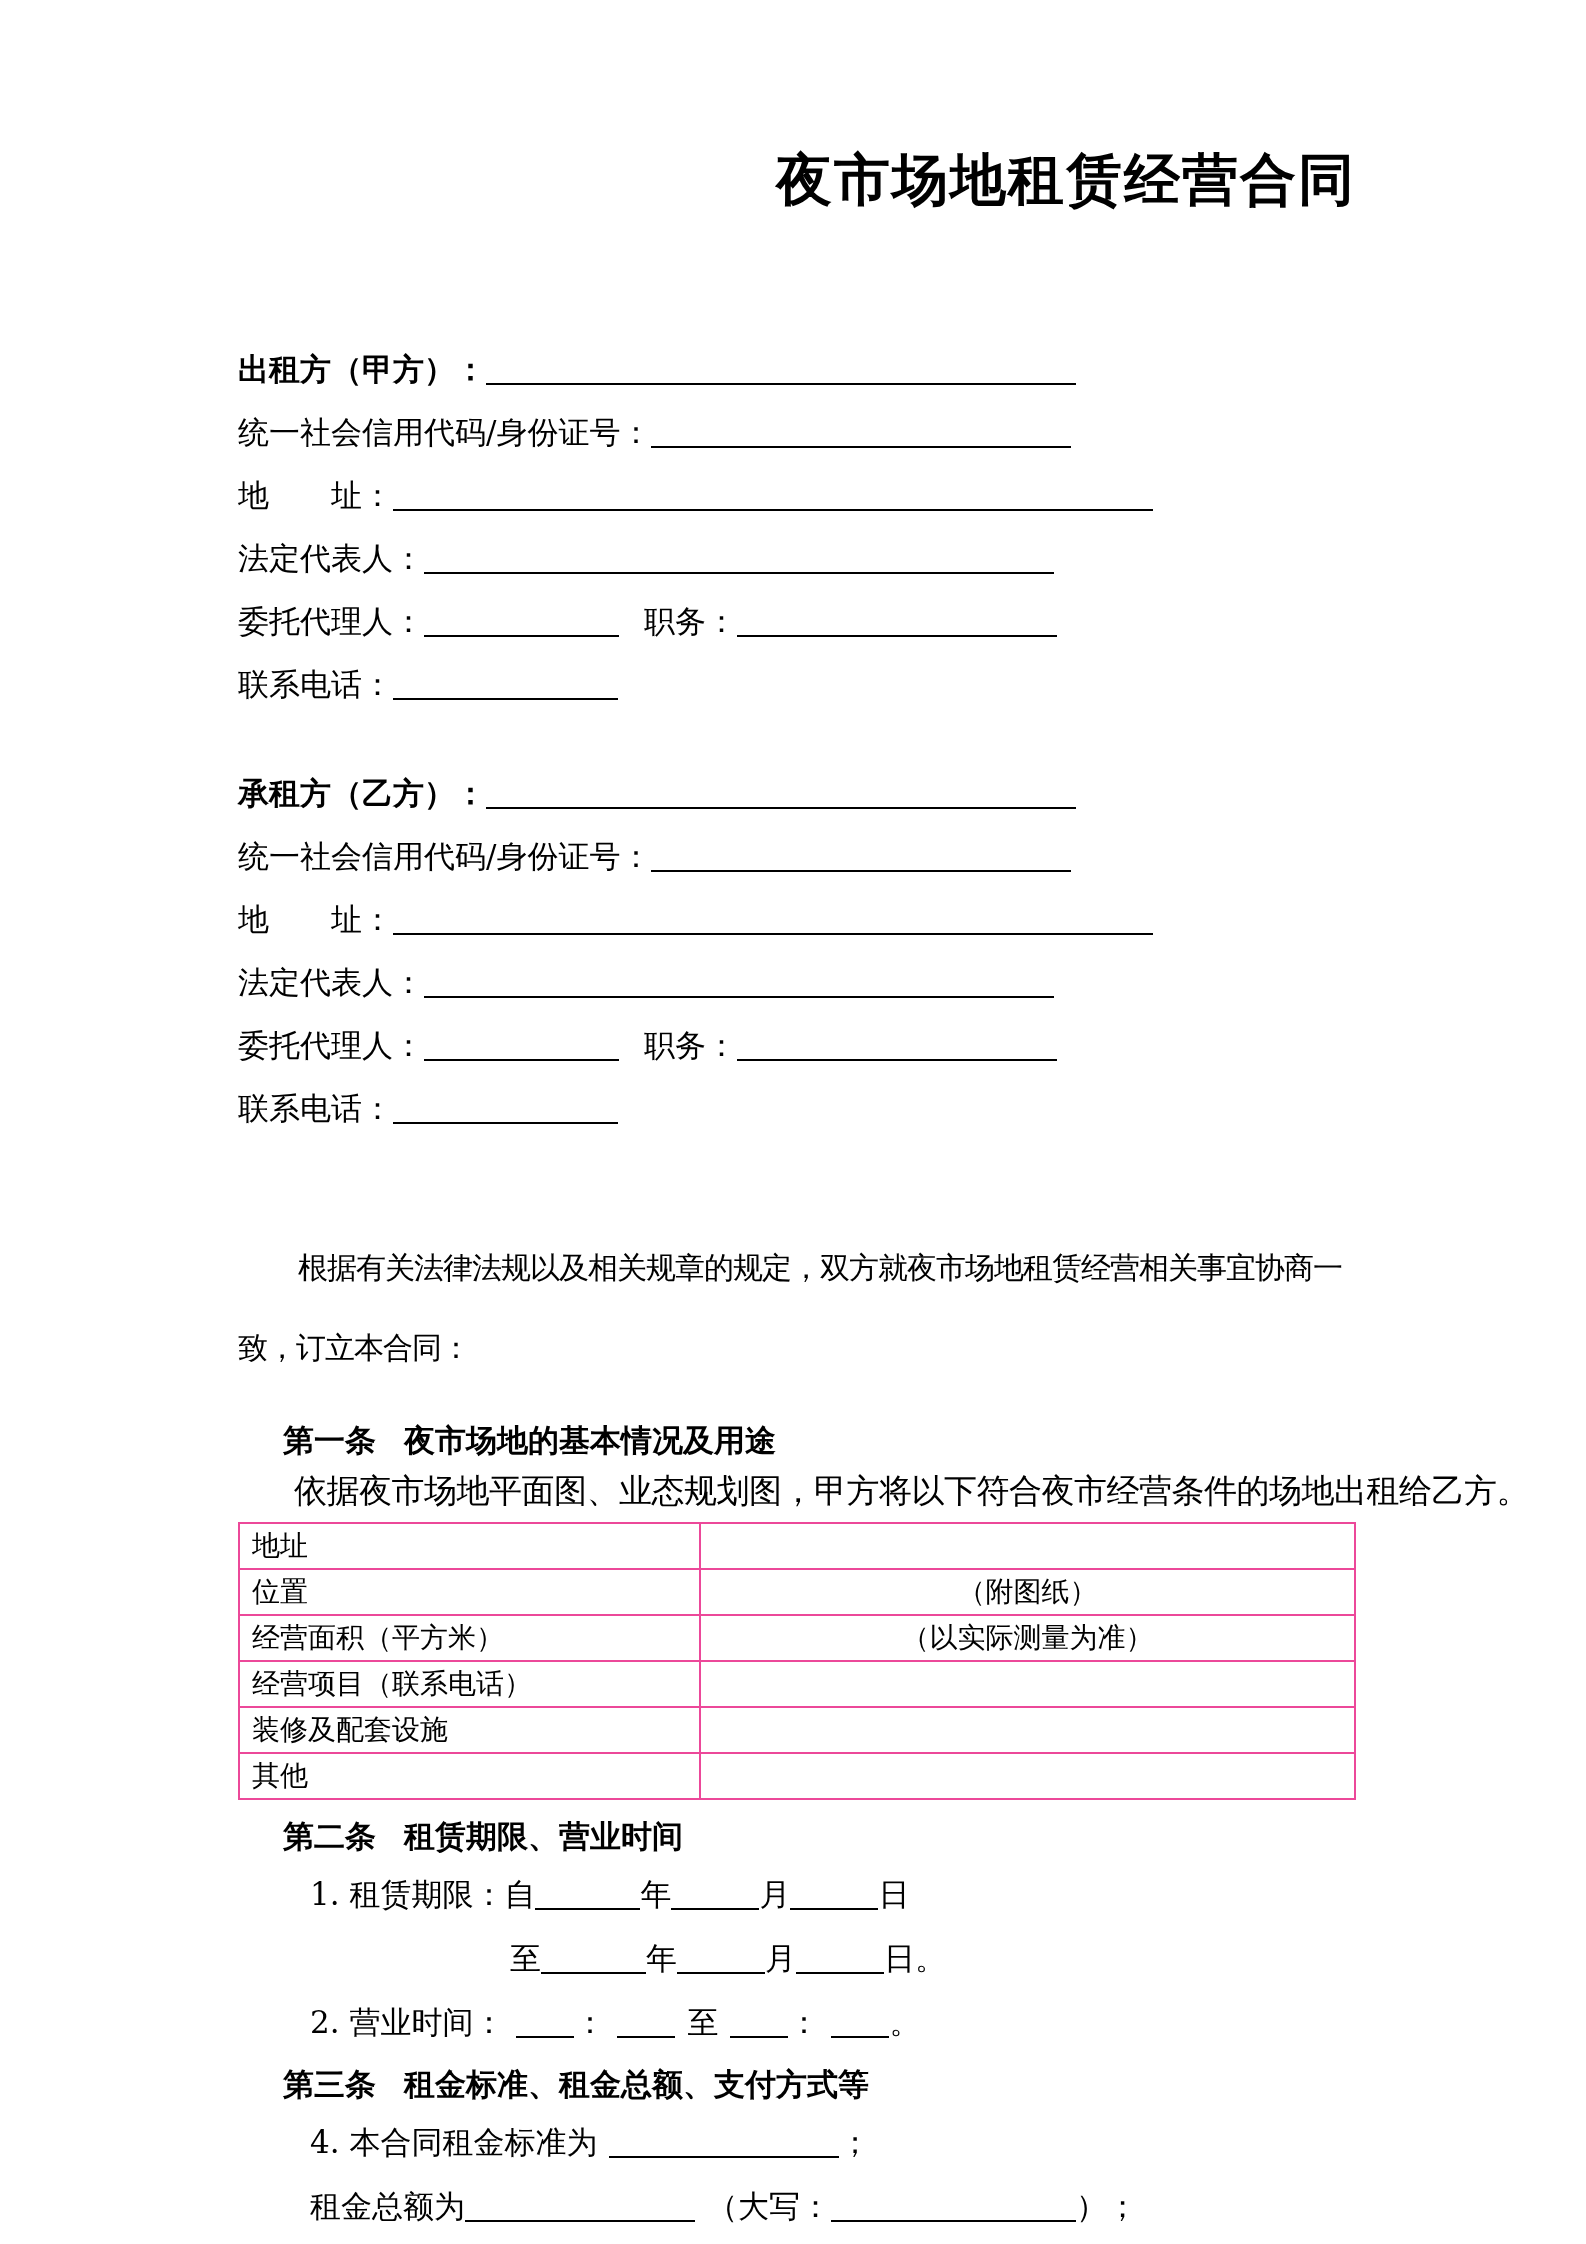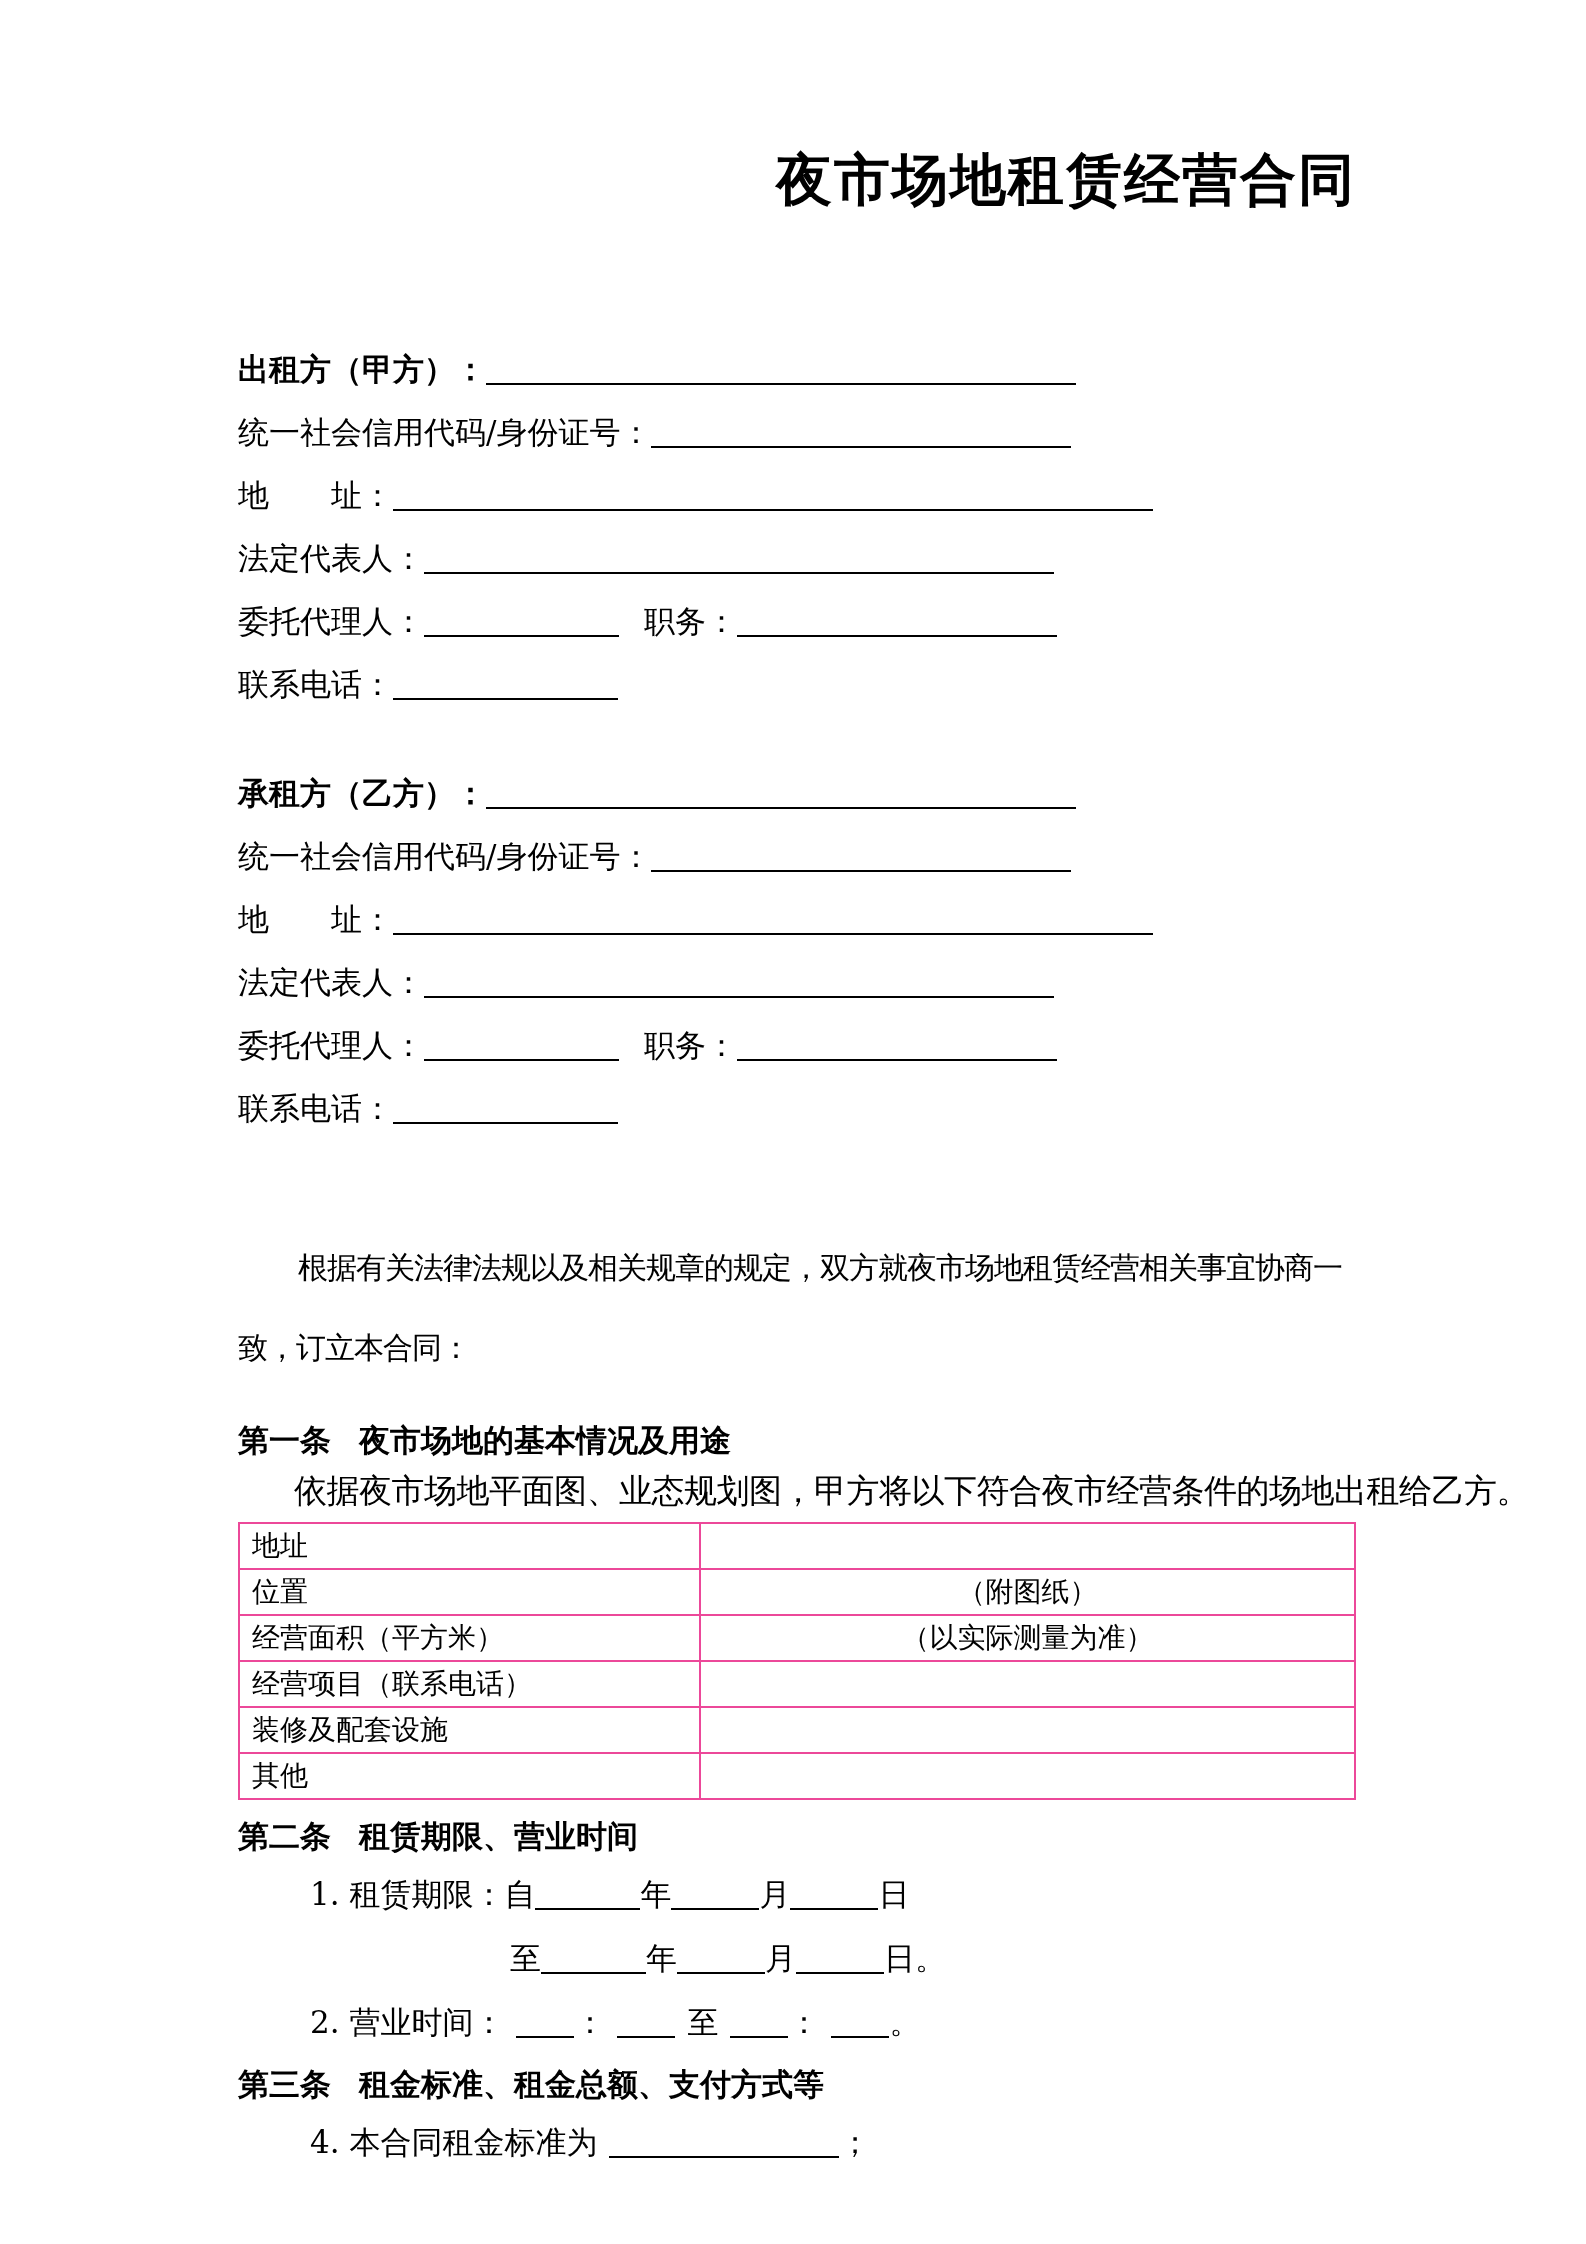--- a/index.html
+++ b/index.html
@@ -55,21 +55,21 @@
     line-height:80px;
     text-indent:2em;
     margin:0 0 26px 0;
   }
   
   .article-heading{
     font-size:31px;
     line-height:52px;
     margin:0;
   }
-  .article-heading .num{margin-right:28px;}
+  .article-heading .num{margin-right:28px;margin-left:45px;}
   .intro-line{
     font-size:33px;
     letter-spacing:-0.5px;
     line-height:50px;
     text-indent:1.7em;
     white-space:nowrap;
     margin:0;
   }
   
   table.venue{
@@ -196,14 +196,17 @@
     <span>2. 营业时间：</span><span class="gap12"></span><span class="blank w58"></span><span>：</span><span class="gap12"></span><span class="blank w58"></span><span class="gap12"></span><span>至</span><span class="gap12"></span><span class="blank w58"></span><span>：</span><span class="gap12"></span><span class="blank w58"></span><span>。</span>
   </div>
 
   <h2 class="article-heading hei a-head">
     <span class="num">第三条</span><span>租金标准、租金总额、支付方式等</span>
   </h2>
 
   <div class="item-line">
     <span>4. 本合同租金标准为</span><span class="gap12"></span><span class="blank w230"></span><span>；</span>
   </div>
+  <div class="item-line">
+    <span>租金总额为</span><span class="blank w230"></span><span class="gap12"></span><span>（大写：</span><span class="blank w245"></span><span>）；</span>
+  </div>
 
 </div>
 
 </body></html>

